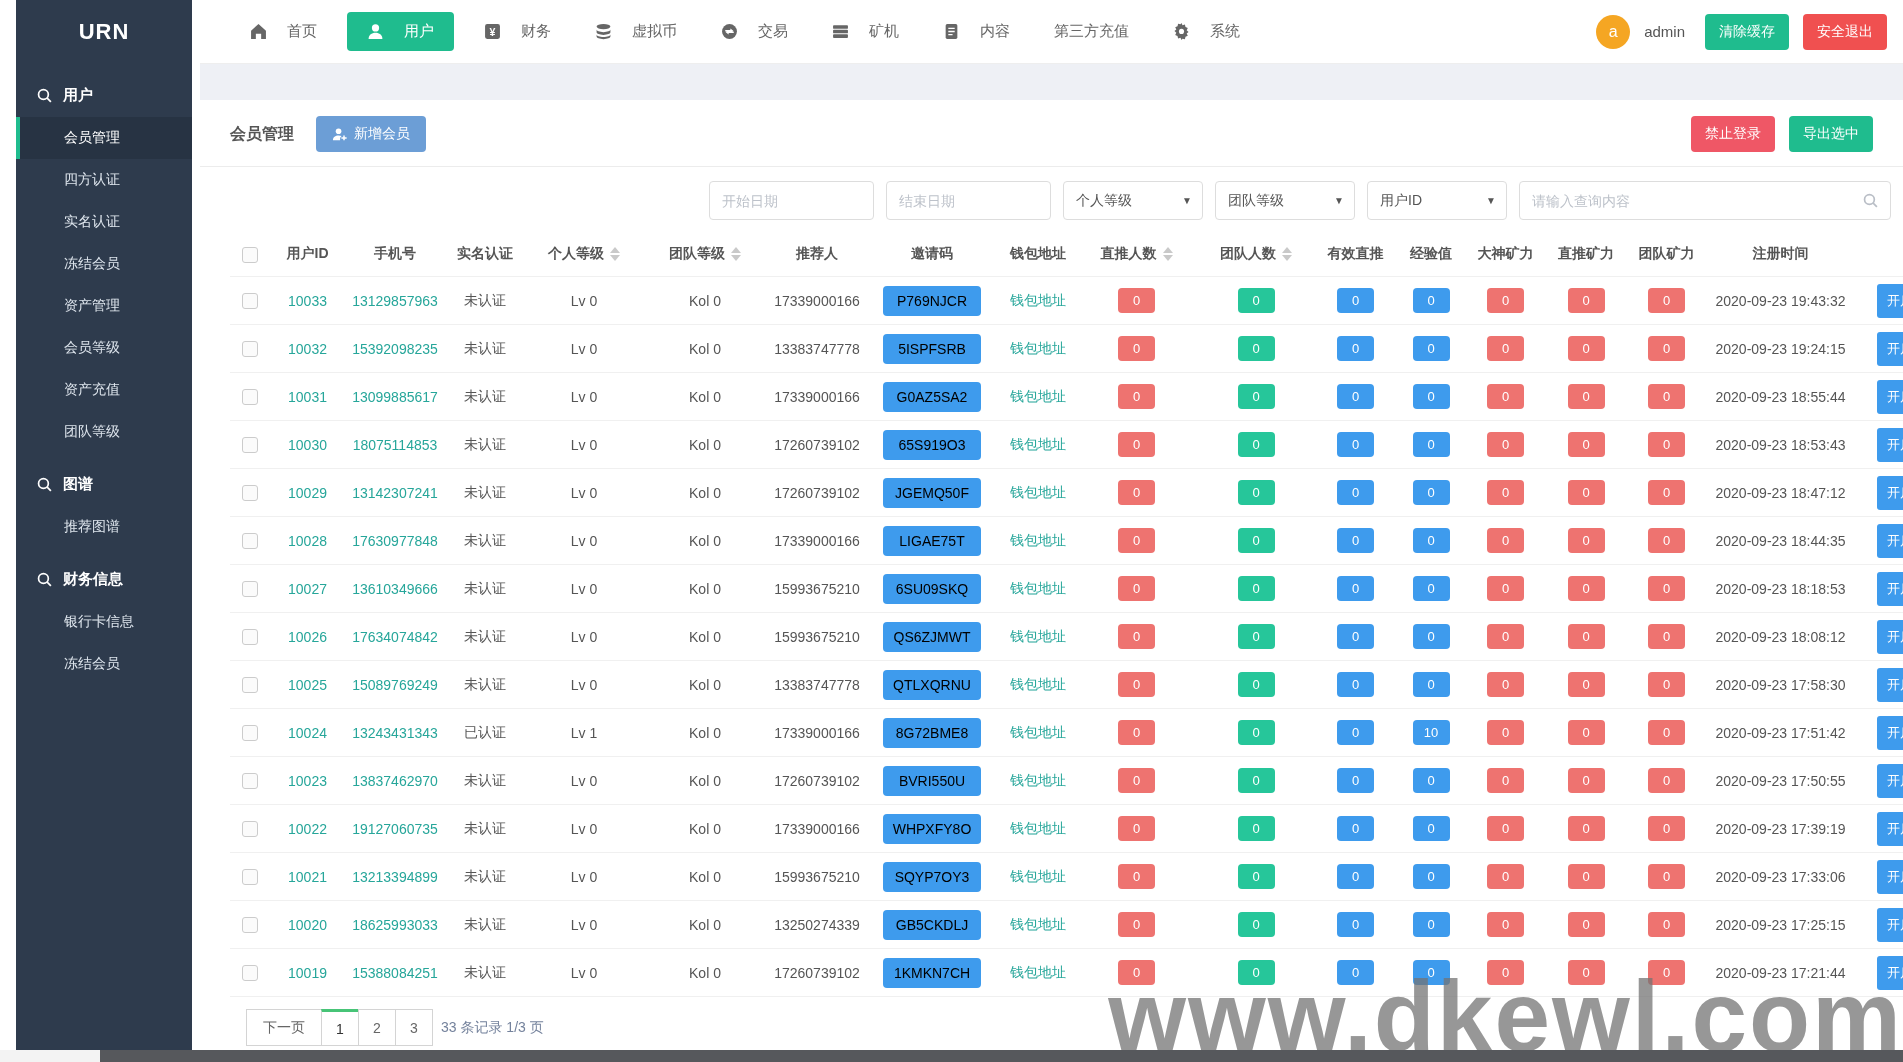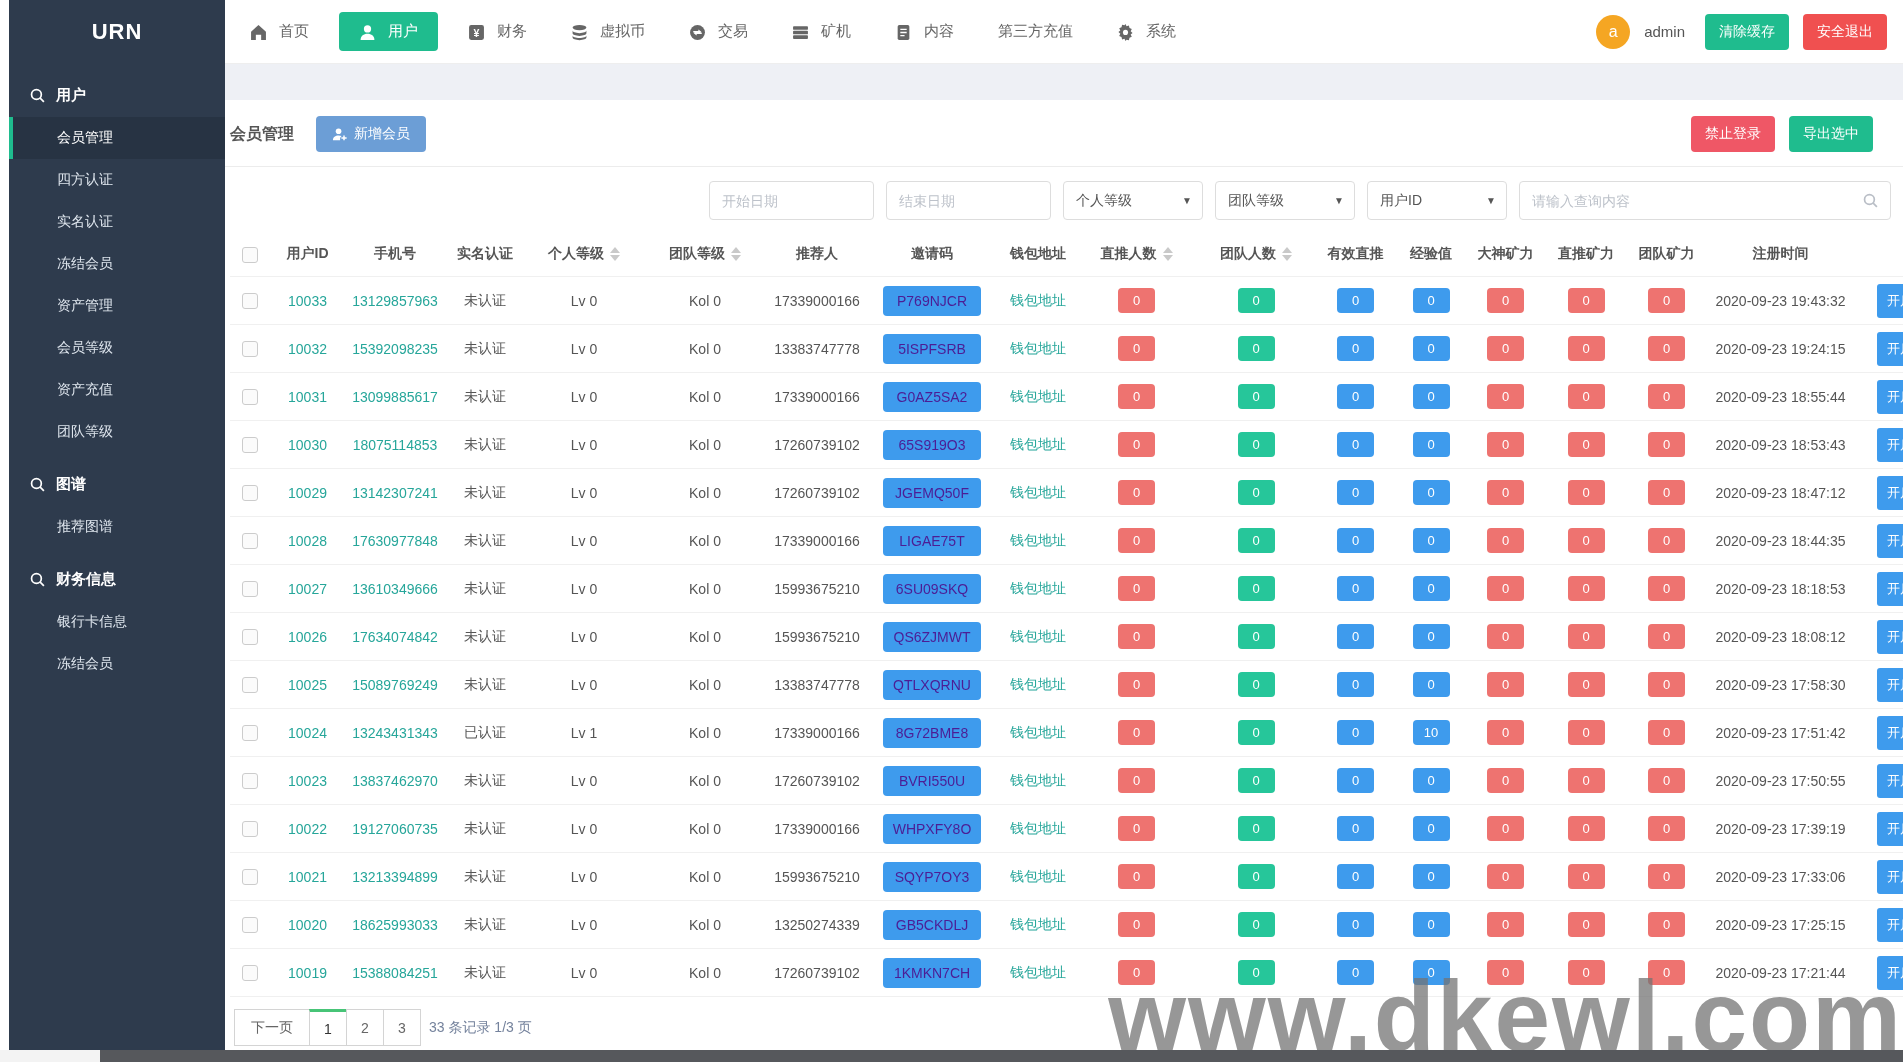--- a/index.html
+++ b/index.html
@@ -1,35 +1,35 @@
 <!DOCTYPE html>
 <html><head>
 <meta charset="utf-8">
 <style>
   * { box-sizing: border-box; margin: 0; padding: 0; }
   html,body { width:1903px; height:1062px; overflow:hidden; }
   body { font-family: "Liberation Sans","DejaVu Sans",sans-serif; background:#fff; color:#555; }
   #app { position:relative; width:1903px; height:1062px; overflow:hidden; background:#fff; }
 
   
-  .sidebar { position:absolute; left:9px; top:0; bottom:0; width:216px; background:#2e3b4d; z-index:5; }
+  .sidebar { position:absolute; left:16px; top:0; bottom:0; width:176px; background:#2e3b4d; z-index:5; }
   .logo { height:64px; display:flex; align-items:center; justify-content:center;
           color:#fff; font-size:22px; font-weight:bold; letter-spacing:1px; }
   .side-section { margin-top:10px; }
   .side-title { display:flex; align-items:center; gap:10px; padding:12px 0 12px 20px;
                 color:#fff; font-size:15px; font-weight:bold; }
   .side-title svg { width:17px; height:17px; }
   .side-item { position:relative; padding:12px 0 12px 48px; color:#dfe6ee; font-size:14px; cursor:pointer; }
   .side-item.active { background:#273343; color:#fff; }
   .side-item.active::before { content:""; position:absolute; left:0; top:0; bottom:0; width:4px; background:#1fbc8e; }
 
   
   .navbar { position:absolute; left:200px; right:0; top:0; height:64px; background:#fff;
             display:flex; align-items:center; padding:0 16px 0 36px; border-bottom:1px solid #eee; z-index:4; }
-  .nav-item { display:flex; align-items:flex-end; gap:12px; color:#666; font-size:15px;
+  .nav-item { display:flex; align-items:center; gap:20px; color:#666; font-size:15px;
               padding:10px 14px; margin-right:16px; cursor:pointer; white-space:nowrap; }
   .nav-item svg { width:17px; height:17px; fill:#666; }
   .nav-item.active { background:#1fbc8e; color:#fff; border-radius:4px; padding:10px 20px; }
   .nav-item.active svg { fill:#fff; }
   .nav-right { margin-left:auto; display:flex; align-items:center; gap:14px; }
   .avatar { width:34px; height:34px; border-radius:50%; background:#f5a623; color:#fff;
             display:flex; align-items:center; justify-content:center; font-size:16px; }
   .admin-name { color:#555; font-size:15px; margin-right:6px; }
   .btn { border:none; border-radius:4px; color:#fff; font-size:14px; padding:9px 14px; cursor:pointer;
          font-family:inherit; white-space:nowrap; }
@@ -70,30 +70,30 @@
   .link { color:#26a69a; cursor:pointer; }
   .sort { display:inline-flex; flex-direction:column; gap:2px; margin-left:6px; vertical-align:middle; }
   .sort i { display:block; width:0; height:0; border-left:5px solid transparent; border-right:5px solid transparent; }
   .sort .up { border-bottom:6px solid #c9c9c9; }
   .sort .down { border-top:6px solid #c9c9c9; }
   .badge { display:inline-block; min-width:37px; padding:5px 6px; border-radius:4px; color:#fff; font-size:13px; }
   .b-red { background:#ee7370; }
   .b-green { background:#26c69a; }
   .b-blue { background:#3e9bed; }
   .badge-code { display:inline-block; min-width:98px; padding:7px 8px; border-radius:4px;
-                background:#3e9bed; color:#4c1d95; font-size:14px; }
+                background:#3e9bed; color:#000000; font-size:14px; }
   .action-btn { background:#3e9bed; color:#fff; border:none; border-radius:3px; padding:8px 10px;
                 font-size:13px; font-family:inherit; cursor:pointer; white-space:nowrap; }
 
   
   .pager-row { display:flex; align-items:center; margin:12px 0 0 30px; }
   .pager { display:flex; }
   .pg { min-width:38px; height:37px; display:flex; align-items:center; justify-content:center;
         border:1px solid #d4d4d4; margin-left:-1px; font-size:14px; color:#666; cursor:pointer; background:#fff; }
-  .pg.next { padding:0 16px; margin-left:4px; }
+  .pg.next { padding:0 16px; margin-left:16px; }
   .pg.active { border-top:3px solid #47c477; color:#333; }
   .pager-summary { margin-left:8px; font-size:14px; color:#74829c; }
 
   
   .watermark { position:absolute; right:0; bottom:0; z-index:50; pointer-events:none; text-align:right; }
   .wm1 { font-size:126px; font-weight:900; color:rgba(115,115,115,0.74); line-height:1; margin-right:2px; }
   .wm2 { font-size:100px; font-weight:900; color:rgba(115,115,115,0.74); line-height:0.92; letter-spacing:2px; }
   .hscrollbar { position:absolute; left:0; right:0; bottom:0; height:12px; background:#f3f3f3; z-index:60; }
   .hscrollbar .thumb { position:absolute; left:100px; right:0; top:0; height:12px; background:#56585c; }
 </style>

